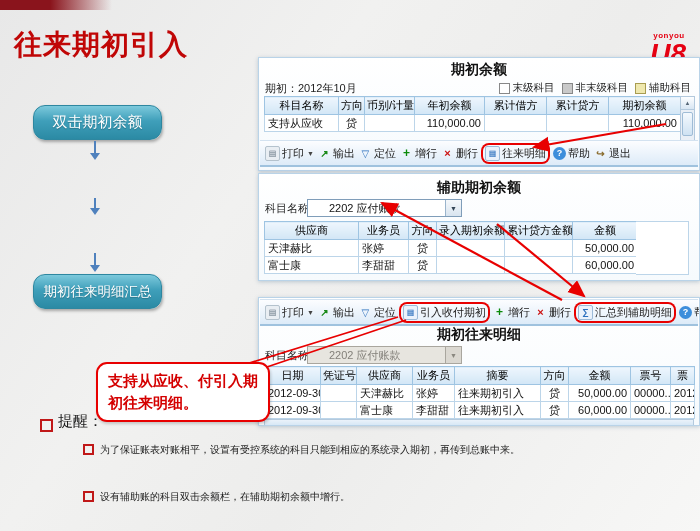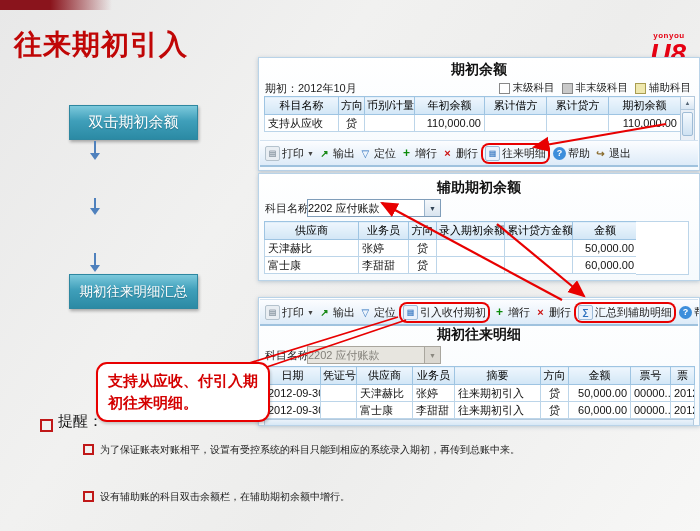--- a/index.html
+++ b/index.html
@@ -8,24 +8,24 @@
     background:linear-gradient(125deg,#e8e8e8 0%,#f1f1f0 35%,#ededec 60%,#f7f7f6 100%);}
   
   .corner{position:absolute;left:0;top:0;width:112px;height:10px;
     background:linear-gradient(90deg,#8a141c 0%,#8a141c 45%,rgba(138,20,28,0) 100%);}
   .page-title{position:absolute;left:14px;top:26px;font-size:28px;font-weight:bold;color:#c00606;letter-spacing:1px;}
   .logo{position:absolute;right:14px;top:13px;color:#e60012;line-height:1;margin-top:19px;}
   .logo .brand{font-size:8px;font-weight:bold;letter-spacing:.5px;display:block;margin-left:3px;}
   .logo .prod{font-size:28px;font-weight:bold;font-style:italic;display:block;}
 
   
-  .step{position:absolute;left:33px;width:127px;height:33px;border-radius:0;
+  .step{position:absolute;left:33px;width:127px;height:33px;border-radius:12px;
     background:linear-gradient(#7cc9dc 0%,#3f9fba 45%,#2b8aa4 100%);
     border:1px solid #2e87a0;box-shadow:1px 2px 3px rgba(0,0,0,.3);
-    color:#fff;display:flex;align-items:center;justify-content:center;font-size:15px;text-shadow:0 1px 1px rgba(0,0,0,.25);margin-left:36px;}
+    color:#fff;display:flex;align-items:center;justify-content:center;font-size:15px;text-shadow:0 1px 1px rgba(0,0,0,.25);}
   .step.small{font-size:13.5px;}
   .flow-arrow{position:absolute;left:94px;width:2px;background:#4f81bd;}
   .flow-arrow::after{content:"";position:absolute;left:-4px;bottom:-7px;border:5px solid transparent;border-top:7px solid #4f81bd;}
 
   
   .win{position:absolute;left:258px;width:440px;background:linear-gradient(#ffffff,#f6fafd);
     border:1px solid #b9d3e8;box-shadow:0 1px 4px rgba(90,120,150,.35);overflow:hidden;}
   #win-ob{top:57px;height:112px}
   #win-aux{top:173px;height:106px}
   #win-det{top:297px;height:127px}
@@ -62,21 +62,21 @@
   .icn.locate{color:#2a6fbd}
   .icn.add{color:#0a8a0a;font-weight:bold;font-size:12px}
   .icn.del{color:#cc1111;font-weight:bold;font-size:11px}
   .icn.grid2{color:#2a6fbd;background:#eaf2fb;border:1px solid #9bbad8;font-size:8px}
   .icn.help{color:#fff;background:#3d8edb;border-radius:50%;font-weight:bold;font-size:9px}
   .icn.exit{color:#8a6d2f;font-weight:bold}
   .icn.sum{color:#2a6fbd;font-weight:bold;background:#eaf2fb;border:1px solid #9bbad8;font-size:9px}
   .caret{font-size:7px;color:#444;margin-left:1px}
 
   .dd{position:absolute;height:16px;border:1px solid #7f9db9;background:#fff;font-size:11px;
-    display:flex;align-items:center;padding-left:0;color:#111;}
+    display:flex;align-items:center;padding-left:21px;color:#111;}
   .dd .ddbtn{margin-left:auto;width:15px;height:100%;background:linear-gradient(#f5f8fb,#d8e4ef);
     border-left:1px solid #9ab4cc;display:flex;align-items:center;justify-content:center;font-size:7px;color:#345;}
   .dd.gray{background:#e7e5df;color:#83807a;border-color:#a9a69e}
   .dd.gray .ddbtn{background:#dbd8d1;color:#8a877f;border-left-color:#a9a69e}
   .auxpad{position:absolute;background:#fff;border:1px solid #bcd5e9;border-left:none;}
 
   .overlay{position:absolute;left:0;top:0;z-index:50;pointer-events:none;}
   .callout{position:absolute;left:96px;top:362px;width:150px;height:52px;z-index:60;
     background:#fff;border:2px solid #e80000;border-radius:11px;box-shadow:1px 2px 3px rgba(0,0,0,.18);
     color:#d40000;font-size:15px;font-weight:bold;line-height:1.45;

